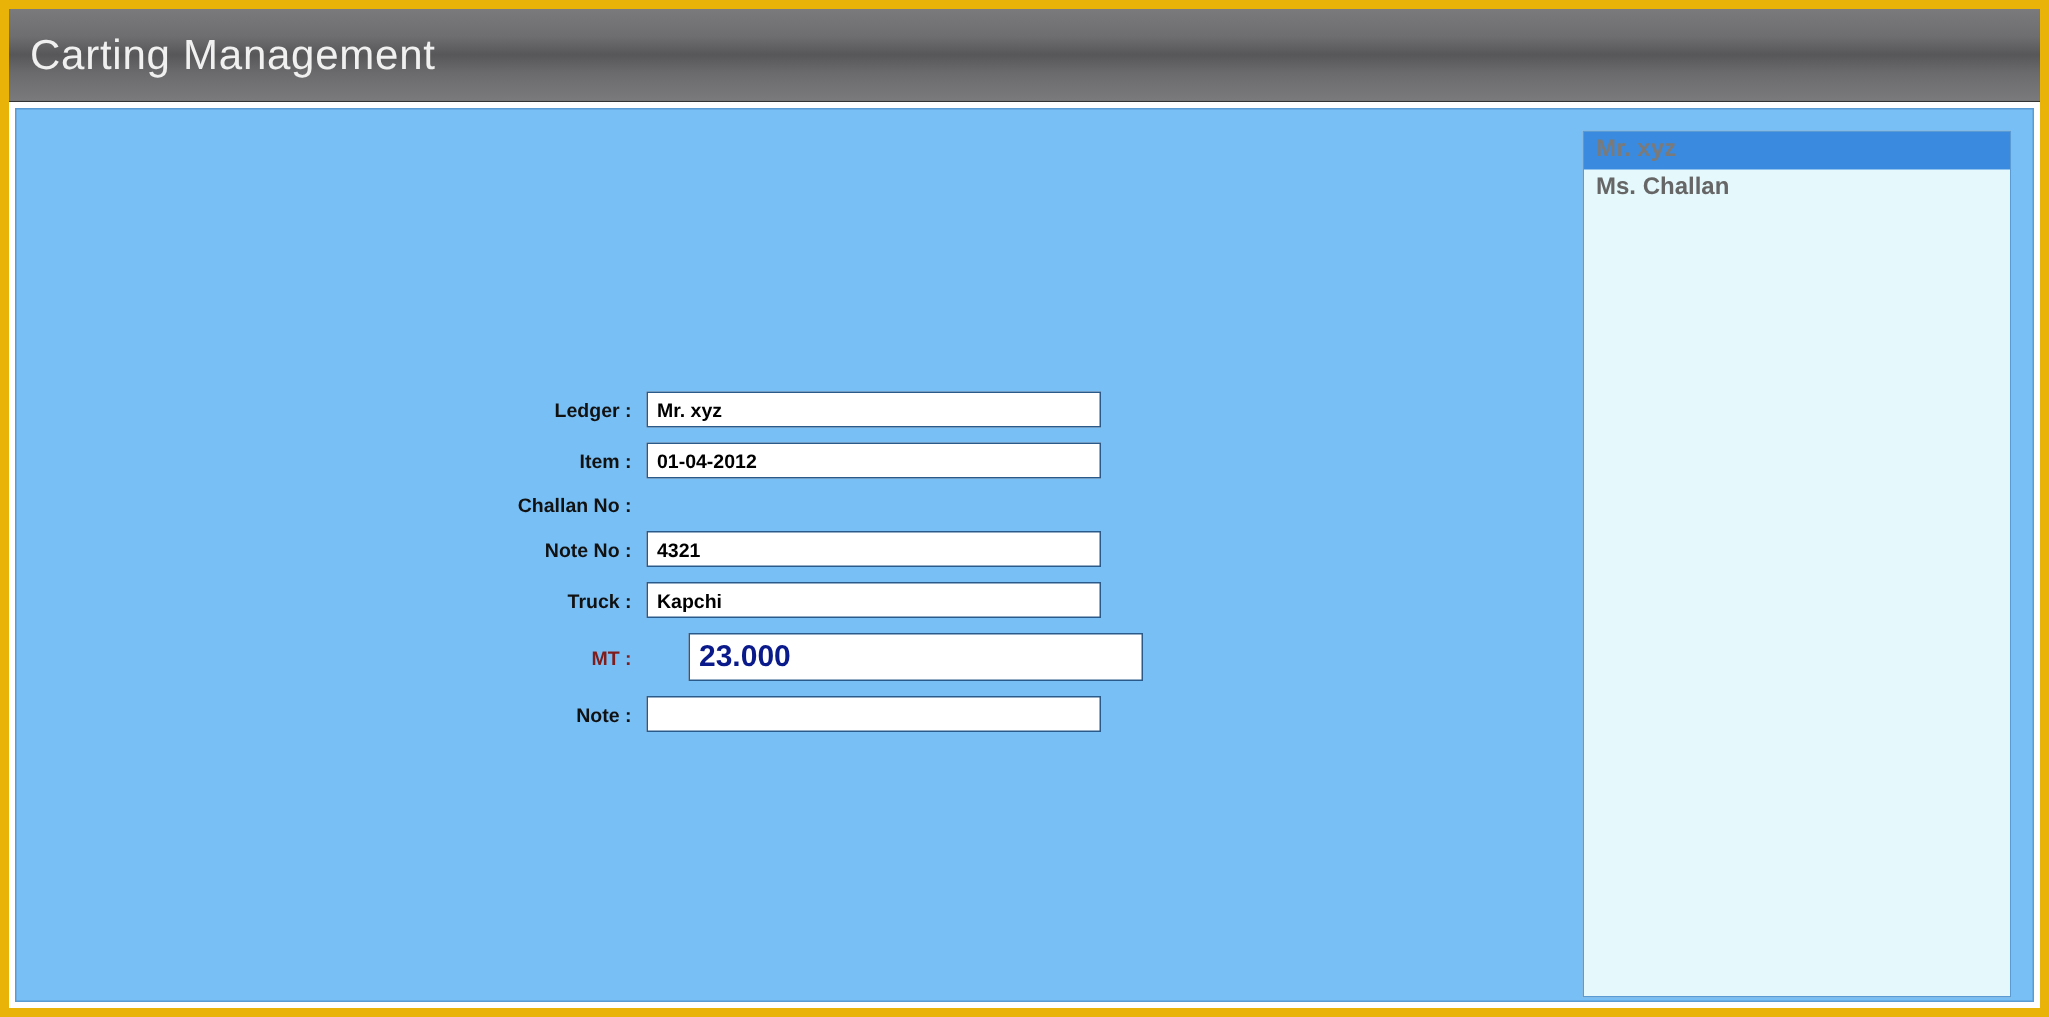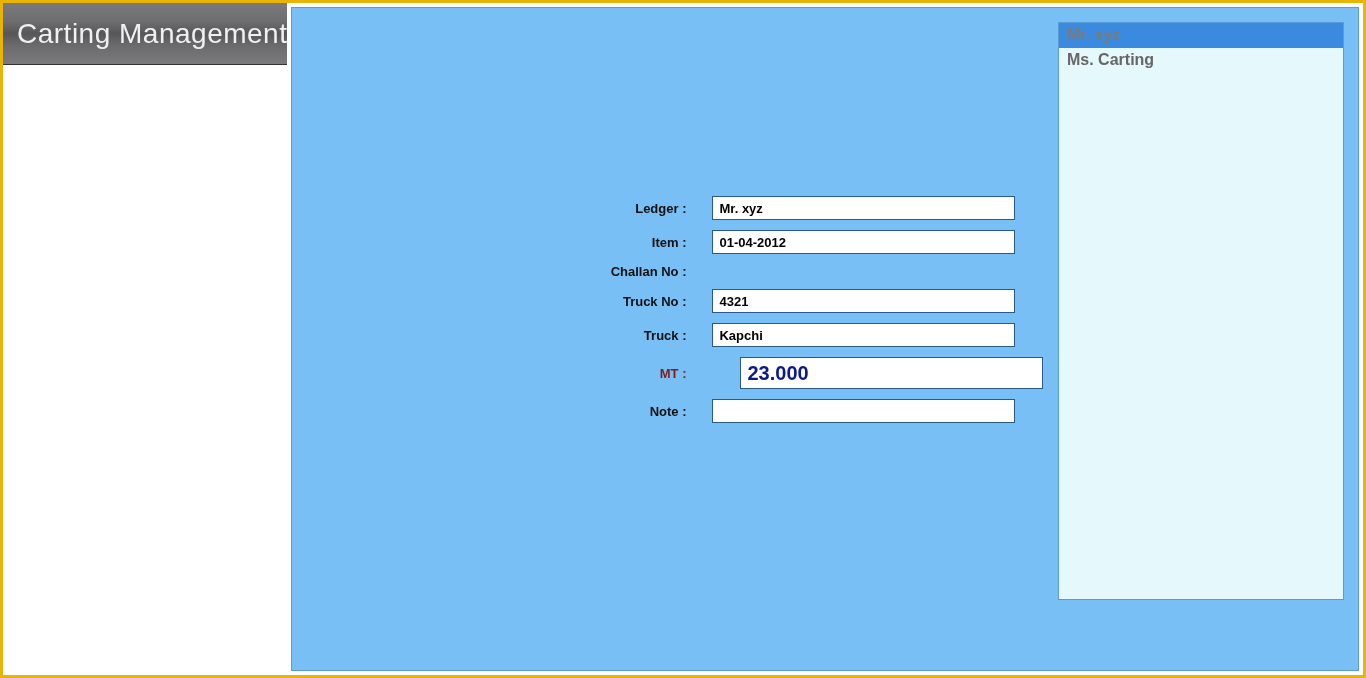--- a/index.html
+++ b/index.html
@@ -10,23 +10,23 @@
     body {
       font-family: Tahoma, Verdana, Arial, sans-serif;
       width: 1366px;
       height: 678px;
       background: #fff;
       overflow: hidden;
     }
     .app-window {
       width: 100%;
       height: 100%;
-      border: 3px solid #eab308;
+      border: 6px solid #eab308;
       display: flex;
-      flex-direction: row;
+      flex-direction: column;
     }
     .titlebar {
       height: 62px;
       background: linear-gradient(to bottom, #7a7a7c 0%, #6e6e70 30%, #575759 50%, #6b6b6d 70%, #7a7a7c 100%);
       border-bottom: 1px solid #333;
       display: flex;
       align-items: center;
       padding-left: 14px;
     }
     .titlebar h1 {
@@ -55,21 +55,21 @@
       flex-direction: column;
       gap: 10px;
     }
     .form-row {
       display: flex;
       align-items: center;
     }
     .form-label {
       width: 130px;
       text-align: right;
-      padding-right: 26px;
+      padding-right: 10px;
       font-size: 13px;
       font-weight: bold;
       color: #111;
     }
     .form-input {
       width: 303px;
       height: 24px;
       border: 1px solid #2a5a8a;
       background: #fff;
       font-size: 13px;
@@ -132,21 +132,21 @@
         <div class="form-row">
           <label class="form-label">Item :</label>
           <input type="text" class="form-input" value="01-04-2012" style="">
         </div>
 
         <div class="form-row">
           <label class="form-label">Challan No :</label>
         </div>
 
         <div class="form-row">
-          <label class="form-label">Truck No :</label>
+          <label class="form-label">Note No :</label>
           <input type="text" class="form-input" value="4321" style="">
         </div>
 
         <div class="form-row">
           <label class="form-label">Truck :</label>
           <input type="text" class="form-input" value="Kapchi" style="">
         </div>
 
         <div class="form-row">
           <label class="form-label mt-label">MT :</label>
@@ -155,19 +155,19 @@
 
         <div class="form-row">
           <label class="form-label">Note :</label>
           <input type="text" class="form-input" value="" style="">
         </div>
 
       </div>
 
       <div class="side-list">
         <div class="side-list-item selected">Mr. xyz</div>
-        <div class="side-list-item">Ms. Carting</div>
+        <div class="side-list-item">Ms. Challan</div>
       </div>
 
     </div>
   </div>
 
 </div>
 
 </body></html>

